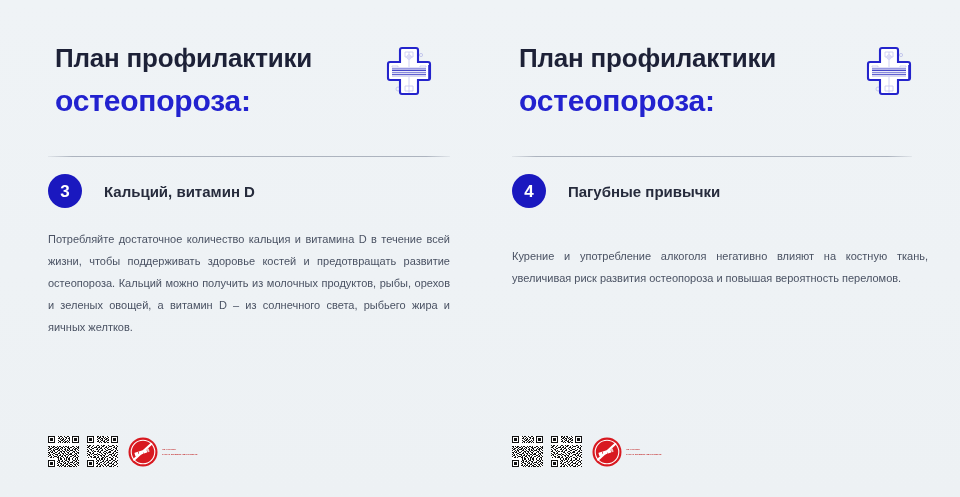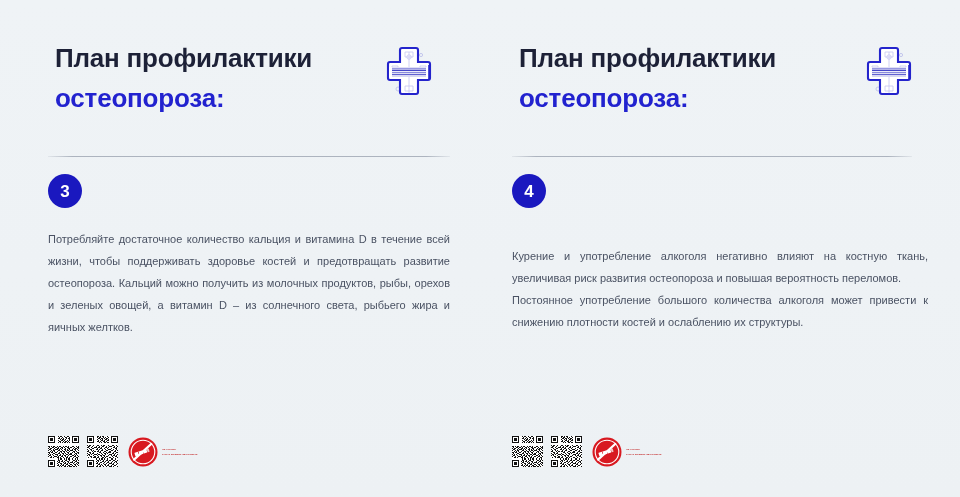--- a/index.html
+++ b/index.html
@@ -49,21 +49,21 @@
     line-height: 1.28;
   }
   .title-line1 {
     font-size: 26px;
     font-weight: 700;
     color: #1d2137;
     letter-spacing: -0.2px;
     white-space: nowrap;
   }
   .title-line2 {
-    font-size: 26px;
+    font-size: 30px;
     font-weight: 700;
     color: #2222cf;
     letter-spacing: -0.2px;
     white-space: nowrap;
     margin-top: 7px;
   }
 
   
   .logo-cross {
     width: 46px;
@@ -215,20 +215,21 @@
           <rect x="6" y="29.6" width="34" height="0.8" opacity="0.5"></rect>
         </g>
         <rect x="42.2" y="19" width="1.9" height="14" fill="#2424cc"></rect>
       </svg>
     </div>
 
     <div class="divider"></div>
 
     <div class="step-row">
       <div class="badge">3</div>
+      <div class="step-title">Кальций, витамин D</div>
     </div>
 
     <div class="body-text">
       <p>Потребляйте достаточное количество кальция и витамина D в течение всей жизни, чтобы поддерживать здоровье костей и предотвращать развитие остеопороза. Кальций можно получить из молочных продуктов, рыбы, орехов и зеленых овощей, а витамин D – из солнечного света, рыбьего жира и яичных желтков.</p>
     </div>
 
     <div class="footer">
       <svg class="qr" viewBox="0 0 29 29" shape-rendering="crispEdges">
         <rect width="29" height="29" fill="#ffffff"></rect>
         <g fill="#111111">
@@ -707,25 +708,25 @@
           <rect x="6" y="29.6" width="34" height="0.8" opacity="0.5"></rect>
         </g>
         <rect x="42.2" y="19" width="1.9" height="14" fill="#2424cc"></rect>
       </svg>
     </div>
 
     <div class="divider"></div>
 
     <div class="step-row">
       <div class="badge">4</div>
+      <div class="step-title">Пагубные привычки</div>
     </div>
 
     <div class="body-text">
       <p>Курение и употребление алкоголя негативно влияют на костную ткань, увеличивая риск развития остеопороза и повышая вероятность переломов.</p>
-      <p>Постоянное употребление большого количества алкоголя может привести к снижению плотности костей и ослаблению их структуры.</p>
     </div>
 
     <div class="footer">
       <svg class="qr" viewBox="0 0 29 29" shape-rendering="crispEdges">
         <rect width="29" height="29" fill="#ffffff"></rect>
         <g fill="#111111">
           <path d="M0 0h7v7H0z M1 1v5h5V1z M2 2h3v3H2z"></path>
           <path d="M22 0h7v7h-7z M23 1v5h5V1z M24 2h3v3h-3z"></path>
           <path d="M0 22h7v7H0z M1 23v5h5v-5z M2 24h3v3H2z"></path>
           <rect x="9" y="0" width="1" height="1"></rect>

